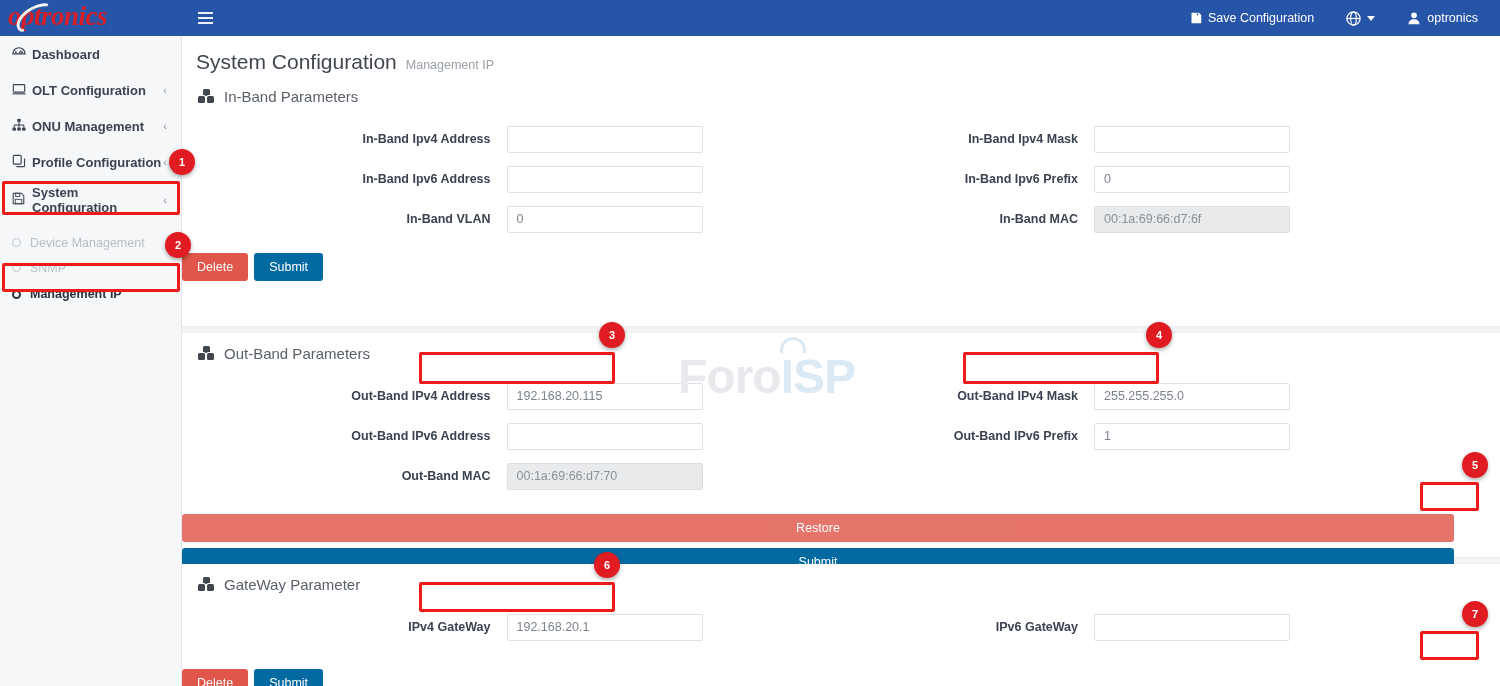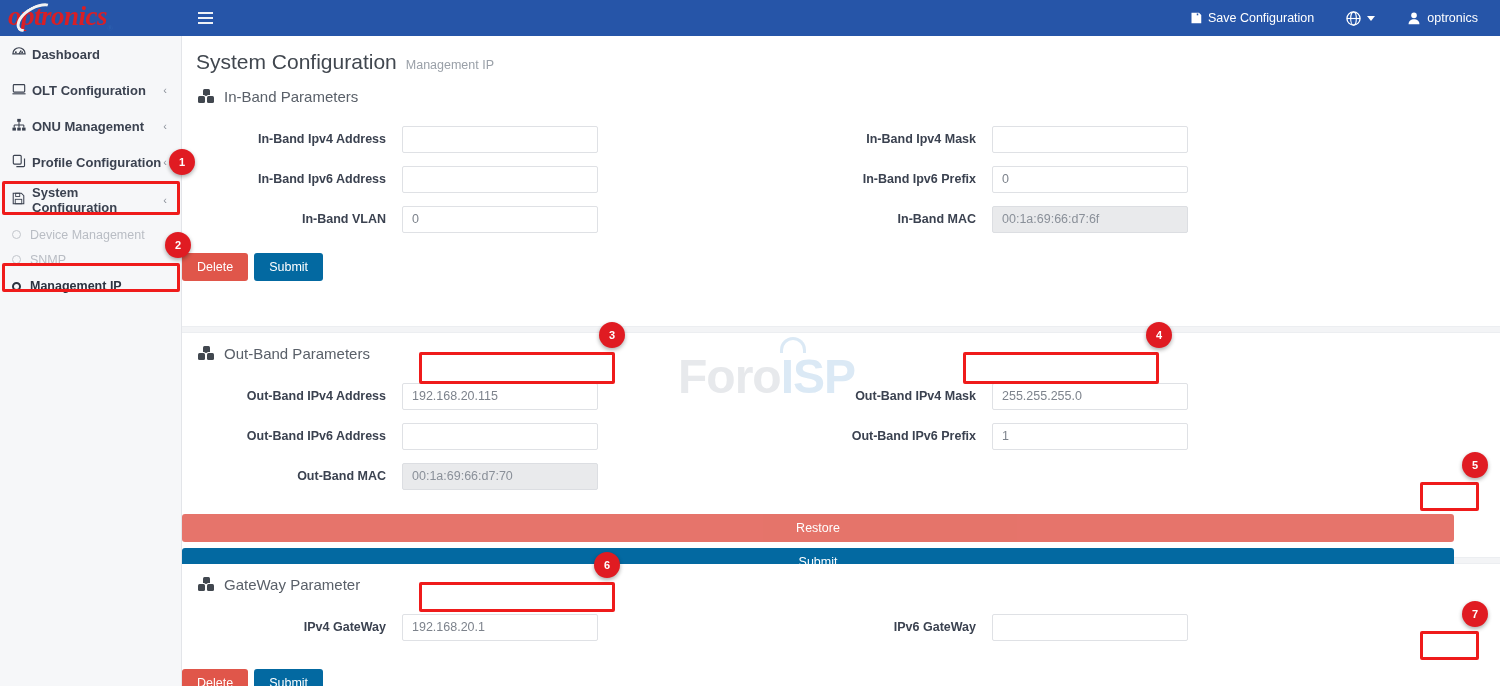--- a/index.html
+++ b/index.html
@@ -110,21 +110,21 @@
   .cubes span {
     position: absolute; width: 7px; height: 7px; background: #41474f;
     border-radius: 1.5px; box-shadow: 0 0 0 1px #fff;
   }
   .cubes span:nth-child(1) { left: 5px; top: 0px; }
   .cubes span:nth-child(2) { left: 0px; top: 7px; }
   .cubes span:nth-child(3) { left: 9px; top: 7px; }
 
   .rows { padding: 4px 0 0 0; }
   .row { display: flex; height: 40px; align-items: center; }
-  .fld { display: flex; align-items: center; }
+  .fld { display: flex; align-items: center; justify-content: center; }
   .fld.left  { width: 625px; }
   .fld.right { width: 585px; }
   .fld .lab {
     width: 220px; text-align: right; padding-right: 16px;
     font-size: 12.5px; font-weight: bold; color: #3b4250;
   }
   .fld.right .lab { width: 185px; }
   .ipt {
     width: 196px; height: 27px; border: 1px solid #dfe1e5; background: #fff;
     border-radius: 2px; font-size: 12.5px; color: #7d838c;
@@ -269,21 +269,21 @@
       <svg width="13" height="13" viewBox="0 0 16 16">
           <path d="M1.5 1.5h10l3 3v10h-13z" fill="none" stroke="#3b4250" stroke-width="1.3"></path>
           <rect x="4.5" y="1.5" width="5" height="4" fill="none" stroke="#3b4250" stroke-width="1.1"></rect>
           <rect x="4" y="9" width="8" height="5.5" fill="none" stroke="#3b4250" stroke-width="1.1"></rect>
         </svg>
     </span>
     <span class="lbl">System Configuration</span>
     <span class="chev">‹</span>
   </div>
 
-  <div class="side-sub" style="margin-top:4px;">
+  <div class="side-sub" style="margin-top:12px;">
     <span class="ring"></span>
     <span>Device Management</span>
   </div>
   <div class="side-sub">
     <span class="ring"></span>
     <span>SNMP</span>
   </div>
   <div class="side-sub active" style="height:28px;">
     <span class="ring"></span>
     <span>Management IP</span>

